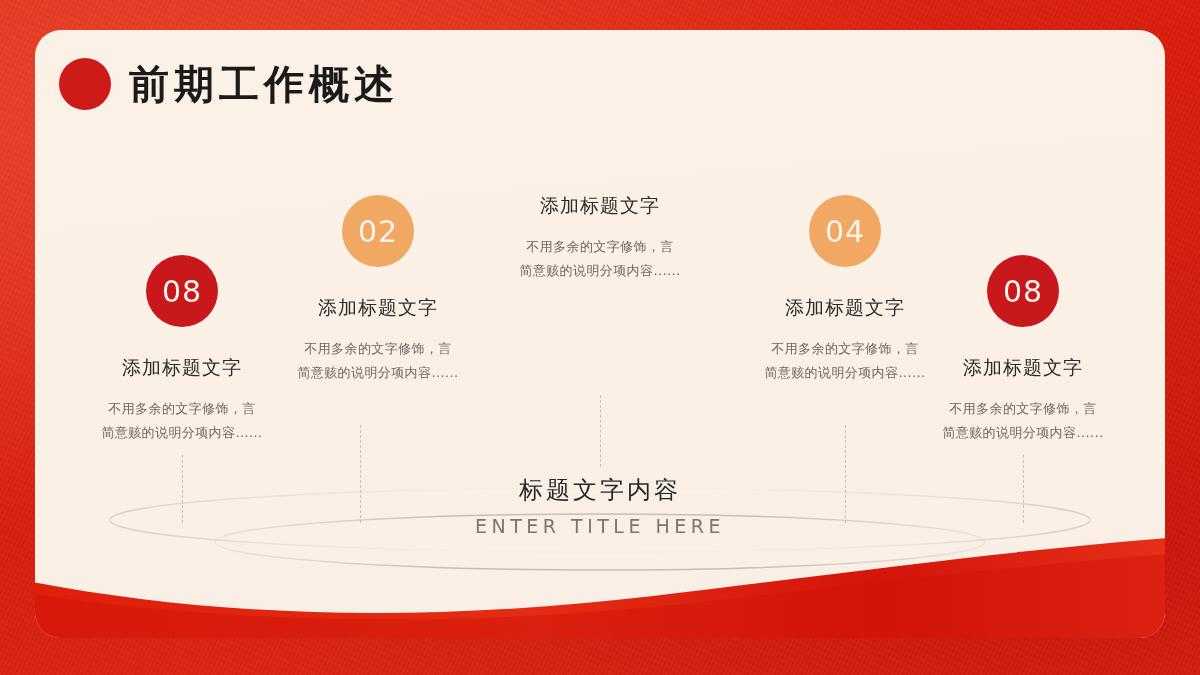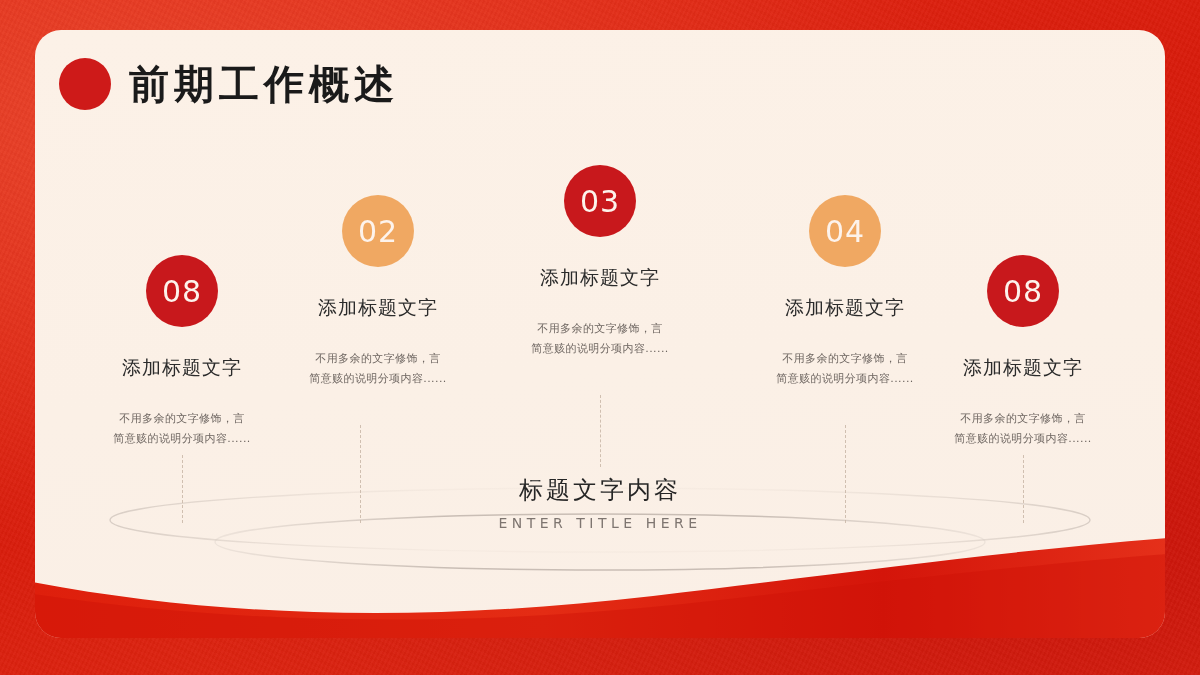--- a/index.html
+++ b/index.html
@@ -37,34 +37,34 @@
   
   .item{position:absolute;width:230px;text-align:center;}
   .circle{width:72px;height:72px;border-radius:50%;margin:0 auto;
     display:flex;align-items:center;justify-content:center;
     color:#FDF3EC;font-size:30px;letter-spacing:1px;
     font-family:"DejaVu Sans","Liberation Sans",sans-serif;}
   .circle.red{background:#C8181C;}
   .circle.orange{background:#F0A862;}
   .item-title{margin-top:28px;font-size:19px;color:#2B2B2B;letter-spacing:1px;
     font-family:"DejaVu Sans","Liberation Sans",sans-serif;}
-  .item-desc{margin-top:28px;font-size:11px;color:#6D6560;line-height:1.85;letter-spacing:.4px;
+  .item-desc{margin-top:16px;font-size:13px;color:#6D6560;line-height:1.85;letter-spacing:.4px;
     font-family:"DejaVu Sans","Liberation Sans",sans-serif;}
 
   
   .dash{position:absolute;width:0;border-left:1.6px dashed #C9B7A7;opacity:.85;}
 
   
   .stage{position:absolute;left:0;top:0;width:1130px;height:608px;pointer-events:none;}
 
   
   .stage-title{position:absolute;width:100%;text-align:center;top:444px;}
   .stage-title .zh{font-size:24px;color:#262626;letter-spacing:3px;
     font-family:"DejaVu Sans","Liberation Sans",sans-serif;}
-  .stage-title .en{margin-top:9px;font-size:14px;color:#7E7570;letter-spacing:4.5px;
+  .stage-title .en{margin-top:9px;font-size:19px;color:#7E7570;letter-spacing:4.5px;
     font-family:"DejaVu Sans","Liberation Sans",sans-serif;}
 </style>
 </head>
 <body>
 
 <div id="slide">
 
   <div class="bg-red"></div>
 
   <div class="card">
@@ -111,21 +111,20 @@
     <div class="item" style="left:228px;top:165px;">
       <div class="circle orange">02</div>
       <div class="item-title">添加标题文字</div>
       <div class="item-desc">
         <div>不用多余的文字修饰，言</div>
         <div>简意赅的说明分项内容......</div>
       </div>
     </div>
 
     <div class="item" style="left:450px;top:135px;">
-      <div class="circle red">03</div>
       <div class="item-title">添加标题文字</div>
       <div class="item-desc">
         <div>不用多余的文字修饰，言</div>
         <div>简意赅的说明分项内容......</div>
       </div>
     </div>
 
     <div class="item" style="left:695px;top:165px;">
       <div class="circle orange">04</div>
       <div class="item-title">添加标题文字</div>

